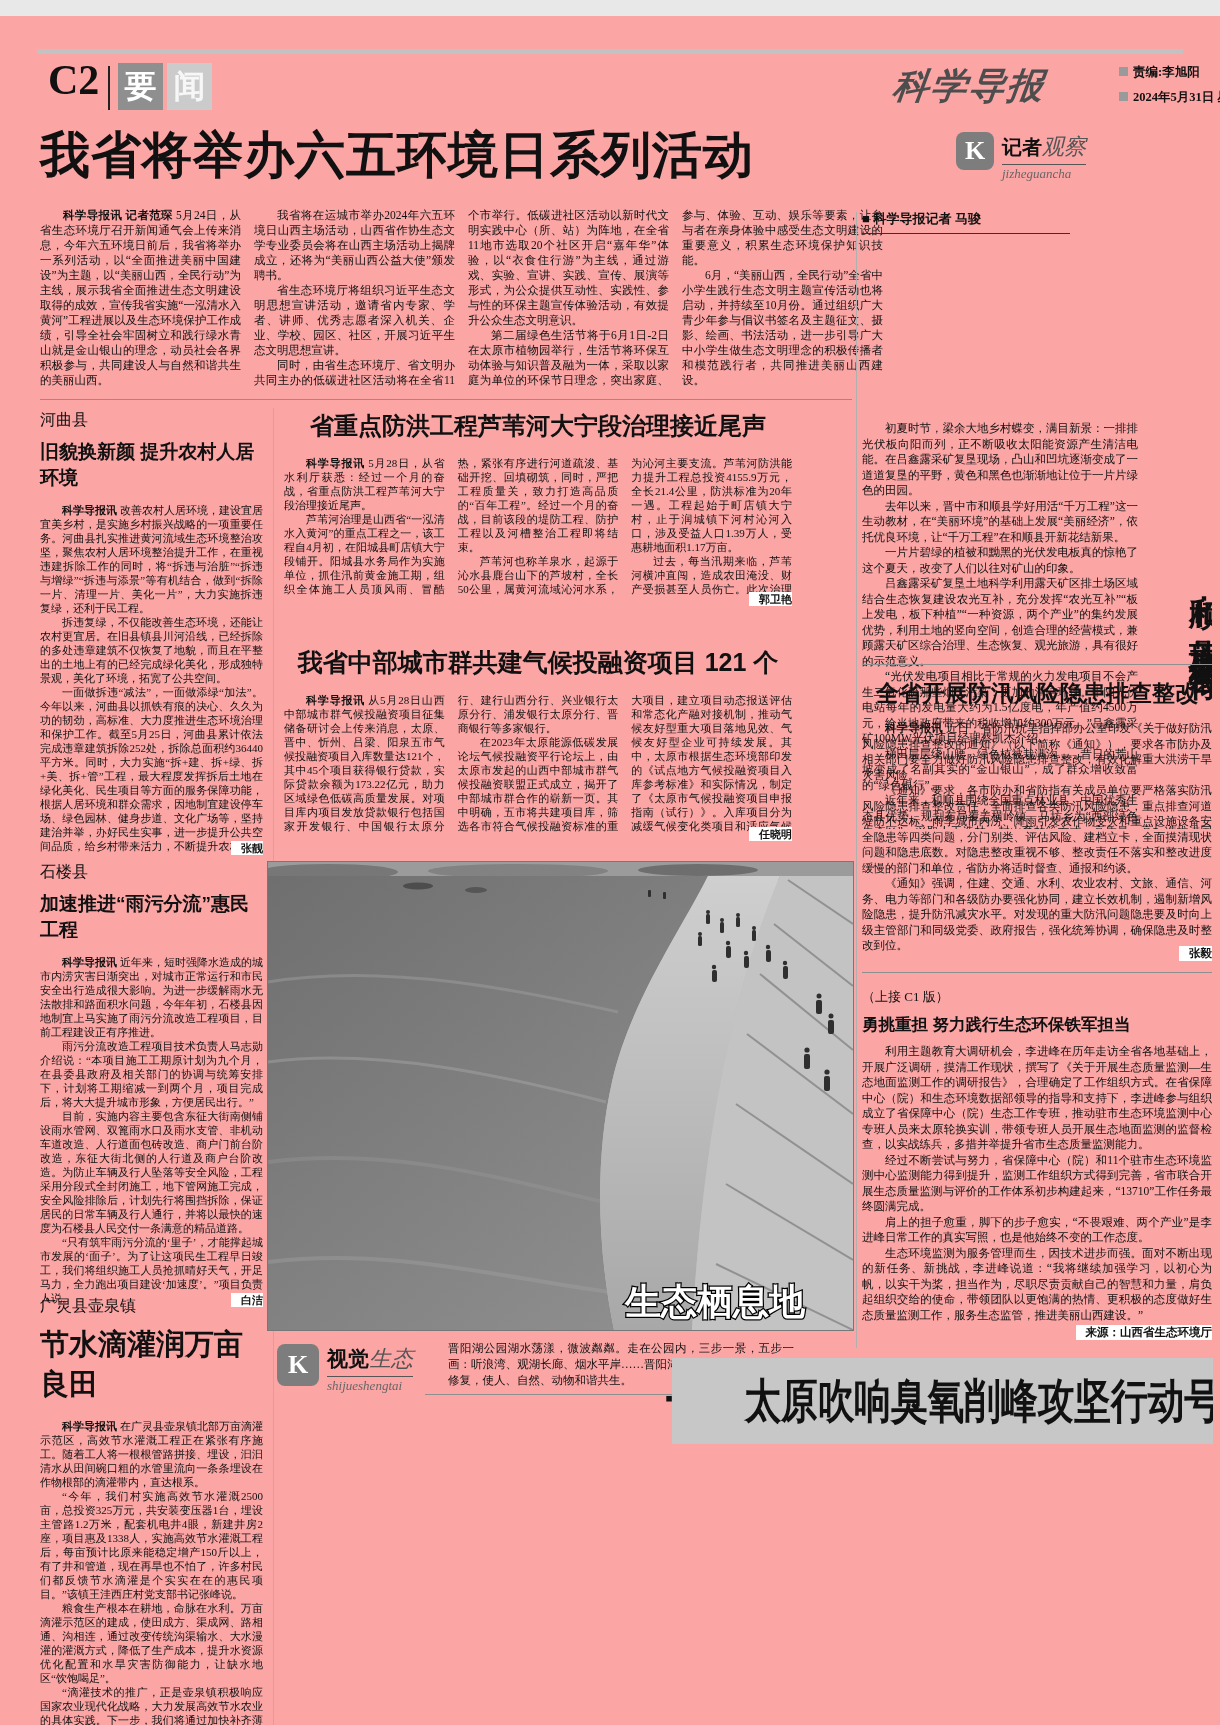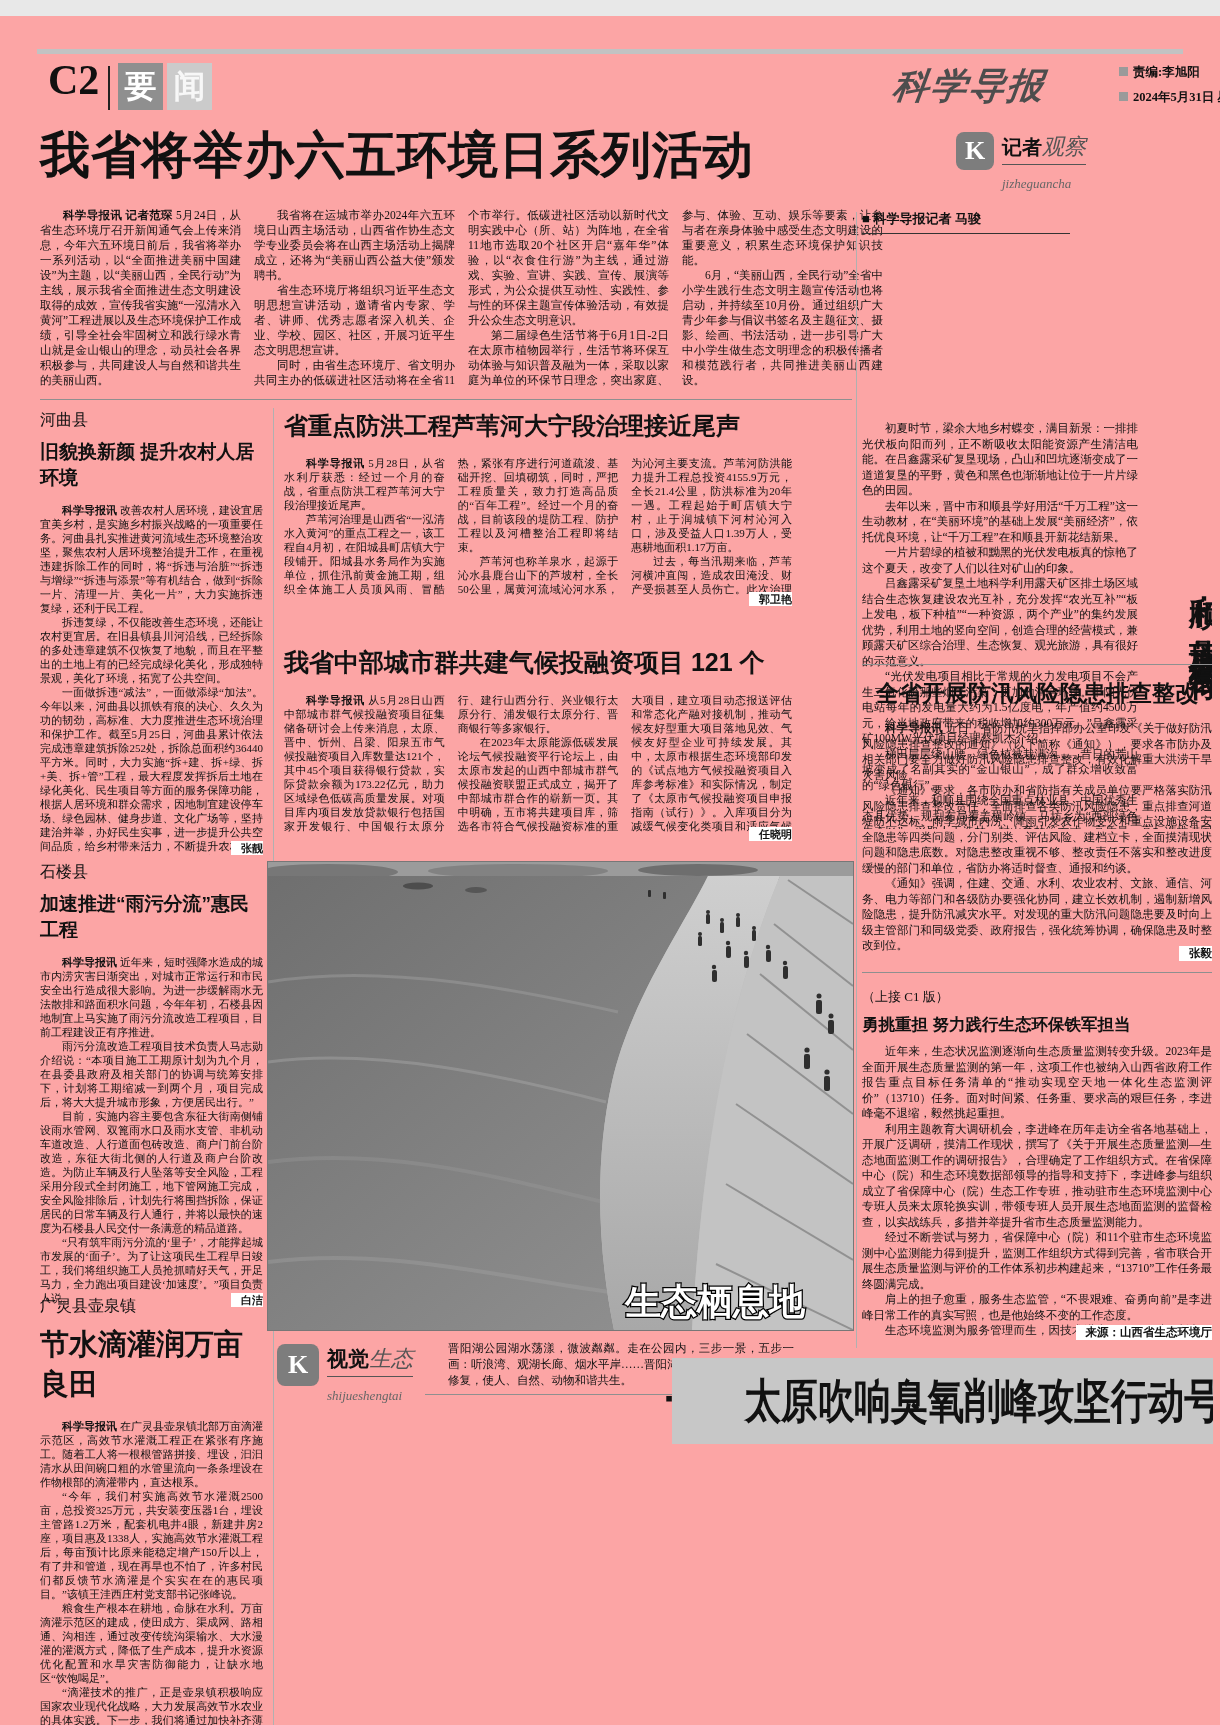--- a/index.html
+++ b/index.html
@@ -22,21 +22,21 @@
   .issue-line{font-weight:bold;font-size:12.5px;margin-bottom:8px;white-space:nowrap;}
   .sq{display:inline-block;width:9px;height:9px;background:#9a9a9a;margin-right:5px;}
   
   #main-headline{left:40px;top:106px;font-weight:bold;font-size:50px;letter-spacing:1px;white-space:nowrap;}
   #observer{left:956px;top:116px;display:flex;gap:8px;align-items:flex-start;}
   .ktile{width:38px;height:38px;background:#7d7d7d;border-radius:8px;color:#fff;font-weight:bold;
          font-size:26px;display:flex;align-items:center;justify-content:center;font-family:"Liberation Serif",serif;}
   .obs-title{white-space:nowrap;}
   .obs-bold{font-weight:bold;font-size:20px;}
   .obs-script{font-style:italic;font-size:22px;color:#555;font-family:"Liberation Serif",serif;}
-  .obs-pinyin{border-top:1.5px solid #555;font-style:italic;font-size:13px;color:#666;margin-top:2px;padding-top:11px;}
+  .obs-pinyin{border-top:1.5px solid #555;font-style:italic;font-size:13px;color:#666;margin-top:2px;padding-top:1px;}
   
   .body{position:relative;overflow:hidden;text-align:justify;}
   .body p{margin:0;text-indent:2em;}
   .lead{font-weight:bold;margin-right:3px;}
   .sign{position:absolute;right:0;bottom:0;background:#fff;padding-left:10px;font-weight:bold;}
   .kicker{font-size:16px;margin-bottom:8px;font-family:"Liberation Sans",sans-serif;}
   h3{margin:0;font-family:"Liberation Sans","DejaVu Sans",sans-serif;}
   
   #lead-article{left:40px;top:192px;width:843px;height:183px;column-count:4;column-gap:13px;
                 font-size:11.5px;line-height:15px;}
@@ -48,21 +48,21 @@
   #hequ{left:40px;top:394px;}
   #shilou{left:40px;top:846px;}
   #guangling{left:40px;top:1280px;}
   #hequ h3,#shilou h3{font-size:19px;margin:0 0 12px;}
   #guangling h3{font-size:29px;margin:0 0 14px;}
   .railart .body{height:352px;font-size:11px;line-height:14px;}
   #guangling .body{height:340px;}
   
   #luwei{left:284px;top:394px;width:508px;}
   #qihou{left:284px;top:630px;width:508px;}
-  #luwei h3,#qihou h3{font-size:24px;margin:0 0 14px;}
+  #luwei h3,#qihou h3{text-align:center;font-size:24px;margin:0 0 14px;}
   #qihou h3{font-size:25px;}
   .cols3{column-count:3;column-gap:13px;}
   #luwei .body{height:150px;font-size:11px;line-height:14px;}
   #qihou .body{height:148px;font-size:11px;line-height:14px;}
   
   #photo{left:267px;top:845px;width:585px;height:468px;border:1px solid #777;}
   #vbadge{left:277px;top:1328px;display:flex;gap:8px;align-items:flex-start;}
   .vb-bold{font-weight:bold;font-size:21px;}
   .vb-script{font-style:italic;font-size:22px;color:#555;}
   #caption{left:448px;top:1324px;width:346px;font-size:11.5px;line-height:16px;text-align:justify;}
@@ -306,24 +306,23 @@
       <span class="sign">张毅</span>
     </div>
   </section>
   <div class="abs rule" id="rule-r2"></div>
 
   <section class="abs" id="cont">
     <div class="note">（上接 C1 版）</div>
     <h3>勇挑重担 努力践行生态环保铁军担当</h3>
     <div class="body">
       <div>
-          <p>近年来，生态状况监测逐渐向生态质量监测转变升级。2023年是全面开展生态质量监测的第一年，这项工作也被纳入山西省政府工作报告重点目标任务清单的“推动实现空天地一体化生态监测评价”（13710）任务。面对时间紧、任务重、要求高的艰巨任务，李进峰毫不退缩，毅然挑起重担。</p>
           <p>利用主题教育大调研机会，李进峰在历年走访全省各地基础上，开展广泛调研，摸清工作现状，撰写了《关于开展生态质量监测—生态地面监测工作的调研报告》，合理确定了工作组织方式。在省保障中心（院）和生态环境数据部领导的指导和支持下，李进峰参与组织成立了省保障中心（院）生态工作专班，推动驻市生态环境监测中心专班人员来太原轮换实训，带领专班人员开展生态地面监测的监督检查，以实战练兵，多措并举提升省市生态质量监测能力。</p>
           <p>经过不断尝试与努力，省保障中心（院）和11个驻市生态环境监测中心监测能力得到提升，监测工作组织方式得到完善，省市联合开展生态质量监测与评价的工作体系初步构建起来，“13710”工作任务最终圆满完成。</p>
-          <p>肩上的担子愈重，服务生态监管，“不畏艰难、奋勇向前”是李进峰日常工作的真实写照，也是他始终不变的工作态度。</p>
+          <p>肩上的担子愈重，脚下的步子愈实，“不畏艰难、两个产业”是李进峰日常工作的真实写照，也是他始终不变的工作态度。</p>
           <p>生态环境监测为服务管理而生，因技术进步而强。面对不断出现的新任务、新挑战，李进峰说道：“我将继续加强学习，以初心为帆，以实干为桨，担当作为，尽职尽责贡献自己的智慧和力量，肩负起组织交给的使命，带领团队以更饱满的热情、更积极的态度做好生态质量监测工作，服务生态监管，推进美丽山西建设。”</p>
         </div>
       <span class="sign">来源：山西省生态环境厅</span>
     </div>
   </section>
 
   <div class="abs" id="ty-headline">
     <span>太原吹响臭氧削峰攻坚行动号角</span>
   </div>
 

